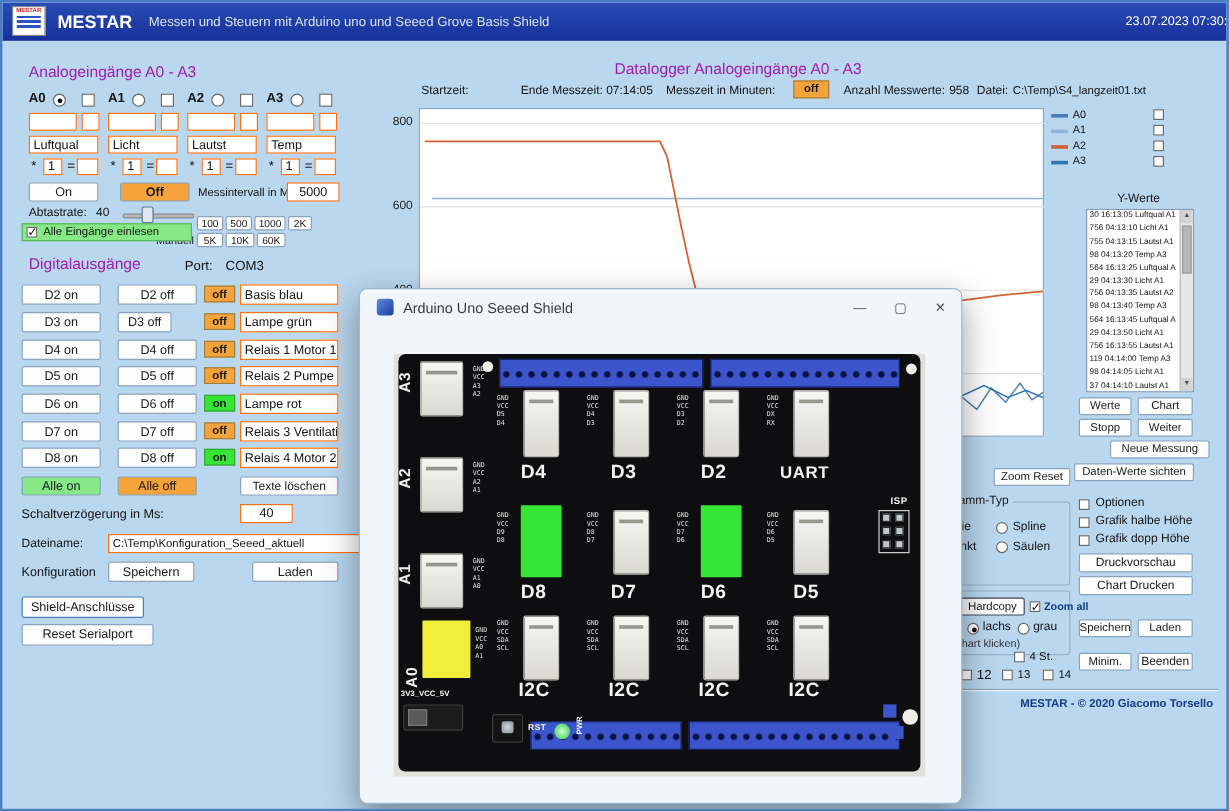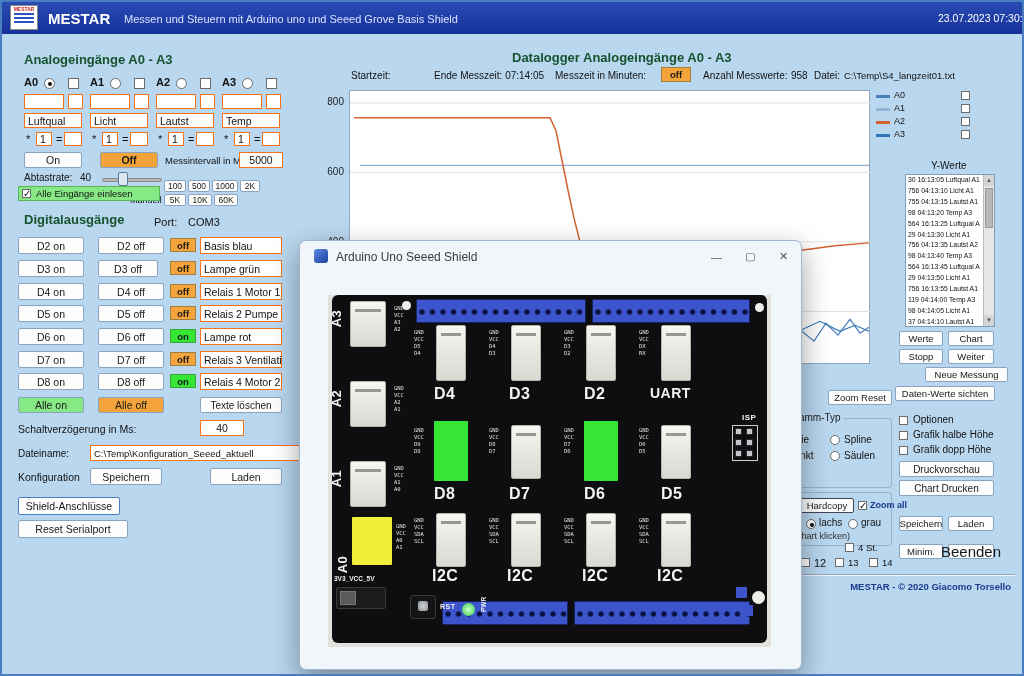--- a/index.html
+++ b/index.html
@@ -4,21 +4,21 @@
 <style>
   *{margin:0;padding:0;box-sizing:border-box;font-family:"Liberation Sans",sans-serif;}
   body{background:#6e87a3;}
   .app{position:relative;width:1024px;height:676px;background:#b9d7ef;border:2px solid #4a7ec0;overflow:hidden;}
   .abs{position:absolute;}
   .titlebar{position:absolute;left:0;top:0;width:100%;height:32px;background:linear-gradient(180deg,#2a4cb4,#16309a);}
   .logo{position:absolute;left:8px;top:3px;width:28px;height:25px;background:#fff;border:1px solid #888;display:flex;flex-direction:column;align-items:center;overflow:hidden;}
   .logo .lt{font-size:5px;font-weight:bold;color:#cc2222;line-height:7px;}
   .logo .lb{width:20px;height:12px;background:repeating-linear-gradient(180deg,#2a52c0 0 2px,#fff 2px 4px);}
   .lbl{position:absolute;font-size:11px;color:#121212;white-space:nowrap;}
-  .heading{position:absolute;font-size:13px;font-weight:bold;color:#14532d;white-space:nowrap;}
+  .heading{position:absolute;font-size:13px;font-weight:normal;color:#a21caf;white-space:nowrap;}
   .btn{position:absolute;display:flex;align-items:center;justify-content:center;background:#fdfdfd;border:1px solid #8aa4c0;border-radius:2px;font-size:10.5px;color:#1a1a1a;white-space:nowrap;cursor:default;}
   .tb{position:absolute;background:#fff;border:1px solid #f97316;font-size:10.5px;color:#111;display:flex;align-items:center;padding:0 3px;overflow:hidden;white-space:nowrap;}
   .badge{position:absolute;display:flex;align-items:center;justify-content:center;font-size:9.5px;font-weight:bold;border:1px solid #a08040;color:#1a1a1a;}
   .rdo{position:absolute;width:11px;height:11px;border-radius:50%;border:1px solid #6b6b6b;background:#fff;}
   .rdo.sel::after{content:"";position:absolute;left:2.5px;top:2.5px;width:4px;height:4px;border-radius:50%;background:#111;}
   .chk{position:absolute;width:11px;height:11px;border:1px solid #6b6b6b;background:#fff;}
   .chk.sm{width:9px;height:9px;}
   .chk.on::after{content:"✓";position:absolute;left:0px;top:-2px;font-size:10px;color:#111;}
   .gbox{position:absolute;border:1px solid #98b2ca;border-radius:3px;}
   .gbox-lbl{position:absolute;background:#b9d7ef;padding:0 3px;font-size:10px;color:#222;white-space:nowrap;}
@@ -138,21 +138,21 @@
   <div class="heading" style="left:22px;top:210px">Digitalausgänge</div>
   <div class="lbl" style="left:152px;top:214px">Port:</div>
   <div class="lbl" style="left:186px;top:214px">COM3</div>
 
   <div class="btn" style="left:16px;top:235px;width:66px;height:17px">D2 on</div>
   <div class="btn" style="left:96px;top:235px;width:66px;height:17px">D2 off</div>
   <div class="badge" style="left: 168px; top: 236px; width: 26px; height: 14px; background: rgb(245, 163, 59);">off</div>
   <div class="tb" style="left:198px;top:235px;width:82px;height:17px">Basis blau</div>
 
   <div class="btn" style="left:16px;top:258px;width:66px;height:17px">D3 on</div>
-  <div class="btn" style="left:96px;top:258px;width:60px;height:17px">D3 off</div>
+  <div class="btn" style="left:96px;top:258px;width:45px;height:17px">D3 off</div>
   <div class="badge" style="left: 168px; top: 259px; width: 26px; height: 14px; background: rgb(245, 163, 59);">off</div>
   <div class="tb" style="left:198px;top:258px;width:82px;height:17px">Lampe grün</div>
 
   <div class="btn" style="left:16px;top:281px;width:66px;height:17px">D4 on</div>
   <div class="btn" style="left:96px;top:281px;width:66px;height:17px">D4 off</div>
   <div class="badge" style="left: 168px; top: 282px; width: 26px; height: 14px; background: rgb(245, 163, 59);">off</div>
   <div class="tb" style="left:198px;top:281px;width:82px;height:17px">Relais 1 Motor 1</div>
 
   <div class="btn" style="left:16px;top:303px;width:66px;height:17px">D5 on</div>
   <div class="btn" style="left:96px;top:303px;width:66px;height:17px">D5 off</div>
@@ -302,21 +302,21 @@
   <div class="lbl" style="left:856px;top:540px;font-size:9.5px">4 St.</div>
 
   <span class="chk sm" style="left:799px;top:556px"></span>
   <div class="lbl" style="left:812px;top:555px;font-size:11px">12</div>
   <span class="chk sm" style="left:833px;top:556px"></span>
   <div class="lbl" style="left:846px;top:555px;font-size:9.5px">13</div>
   <span class="chk sm" style="left:867px;top:556px"></span>
   <div class="lbl" style="left:880px;top:555px;font-size:9.5px">14</div>
 
   <div class="btn" style="left:897px;top:542px;width:44px;height:15px;font-size:9.5px">Minim.</div>
-  <div class="btn" style="left:946px;top:542px;width:46px;height:15px;font-size:15px">Beenden</div>
+  <div class="btn" style="left:946px;top:542px;width:46px;height:15px;font-size:10px">Beenden</div>
 
   <div class="footer-line"></div>
   <div class="footer">MESTAR  -  © 2020 Giacomo Torsello</div>
 
   <div class="modal">
     <div class="abs" style="left:0;top:0;width:100%;height:32px"></div>
     <div class="micon"></div>
     <div class="mtitle">Arduino Uno Seeed Shield</div>
     <div class="wbtn" style="left:403px">—</div>
     <div class="wbtn" style="left:437px">▢</div>

